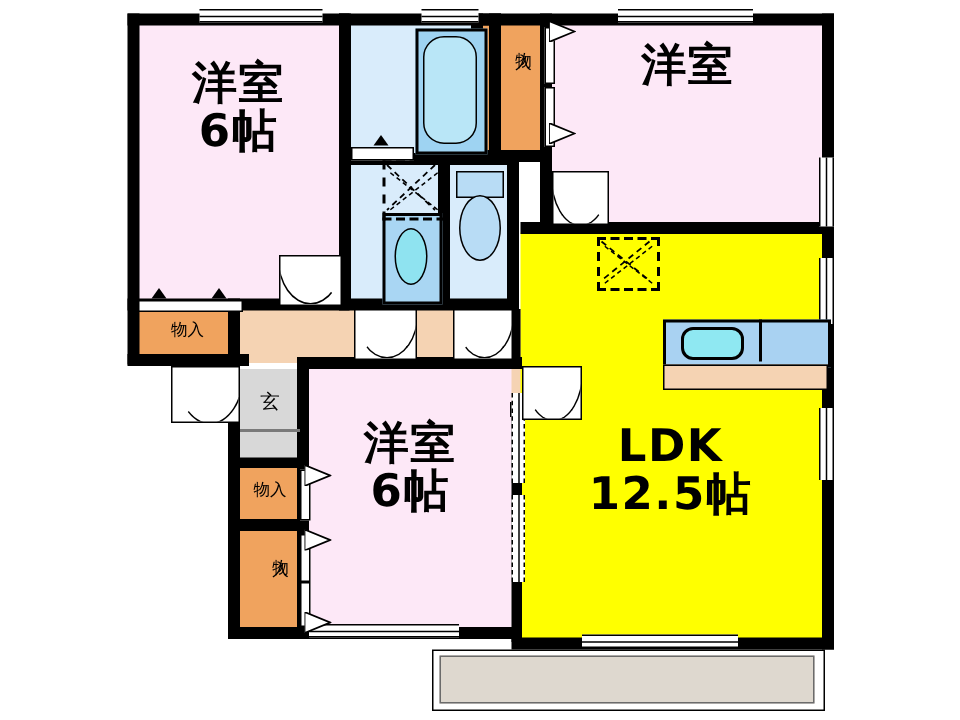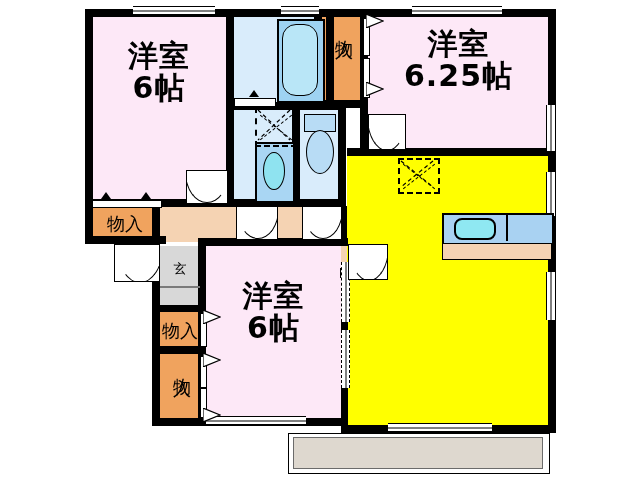--- a/index.html
+++ b/index.html
@@ -66,21 +66,21 @@
         left:-1px;right:-1px;top:50%;height:0;border-top:1.5px dashed #000;
         transform-origin:center;}
   .dashbox:before{transform:rotate(38deg);}
   .dashbox:after{transform:rotate(-38deg);}
 
   
   .lbl{position:absolute;color:#000;text-align:center;white-space:nowrap;
        line-height:1.05;font-weight:700;}
   .lbl-room{font-size:30px;letter-spacing:1px;}
   .lbl-room .n{display:block;font-size:30px;}
-  .lbl-sm{font-size:18px;font-weight:400;line-height:1.15;}
+  .lbl-sm{font-size:11px;font-weight:400;line-height:1.15;}
   .lbl-gen{font-size:13px;font-weight:400;}
   .lbl-balc{font-size:13px;font-weight:400;letter-spacing:1px;color:#222;}
   .vert{writing-mode:vertical-rl;text-orientation:upright;}
 </style>
 </head>
 <body>
 
 <div id="plan">
 
   <div class="room r-bed" style="left:92px;top:16px;width:134px;height:184px;"></div>
@@ -277,28 +277,31 @@
   <div class="sink" style="left:454px;top:218px;width:38px;height:18px;"></div>
   <div class="ktop" style="left:442px;top:243px;width:108px;height:15px;"></div>
 
   <div class="lbl lbl-room" style="left:92px;top:40px;width:134px;">
     <span>洋室</span>
     <span class="n">6帖</span>
   </div>
 
   <div class="lbl lbl-room" style="left:368px;top:28px;width:181px;">
     <span>洋室</span>
-    <span class="n">6.25帖</span>
   </div>
 
   <div class="lbl lbl-room" style="left:206px;top:280px;width:135px;">
     <span>洋室</span>
     <span class="n">6帖</span>
   </div>
 
+  <div class="lbl lbl-room" style="left:352px;top:282px;width:190px;">
+    <span>LDK</span>
+    <span class="n">12.5帖</span>
+  </div>
 
 
   <div class="lbl lbl-gen" style="left:160px;top:262px;width:40px;">
     <span>玄</span>
   </div>
 
   <div class="lbl lbl-sm" style="left:92px;top:214px;width:66px;">
     <span>物入</span>
   </div>
 

